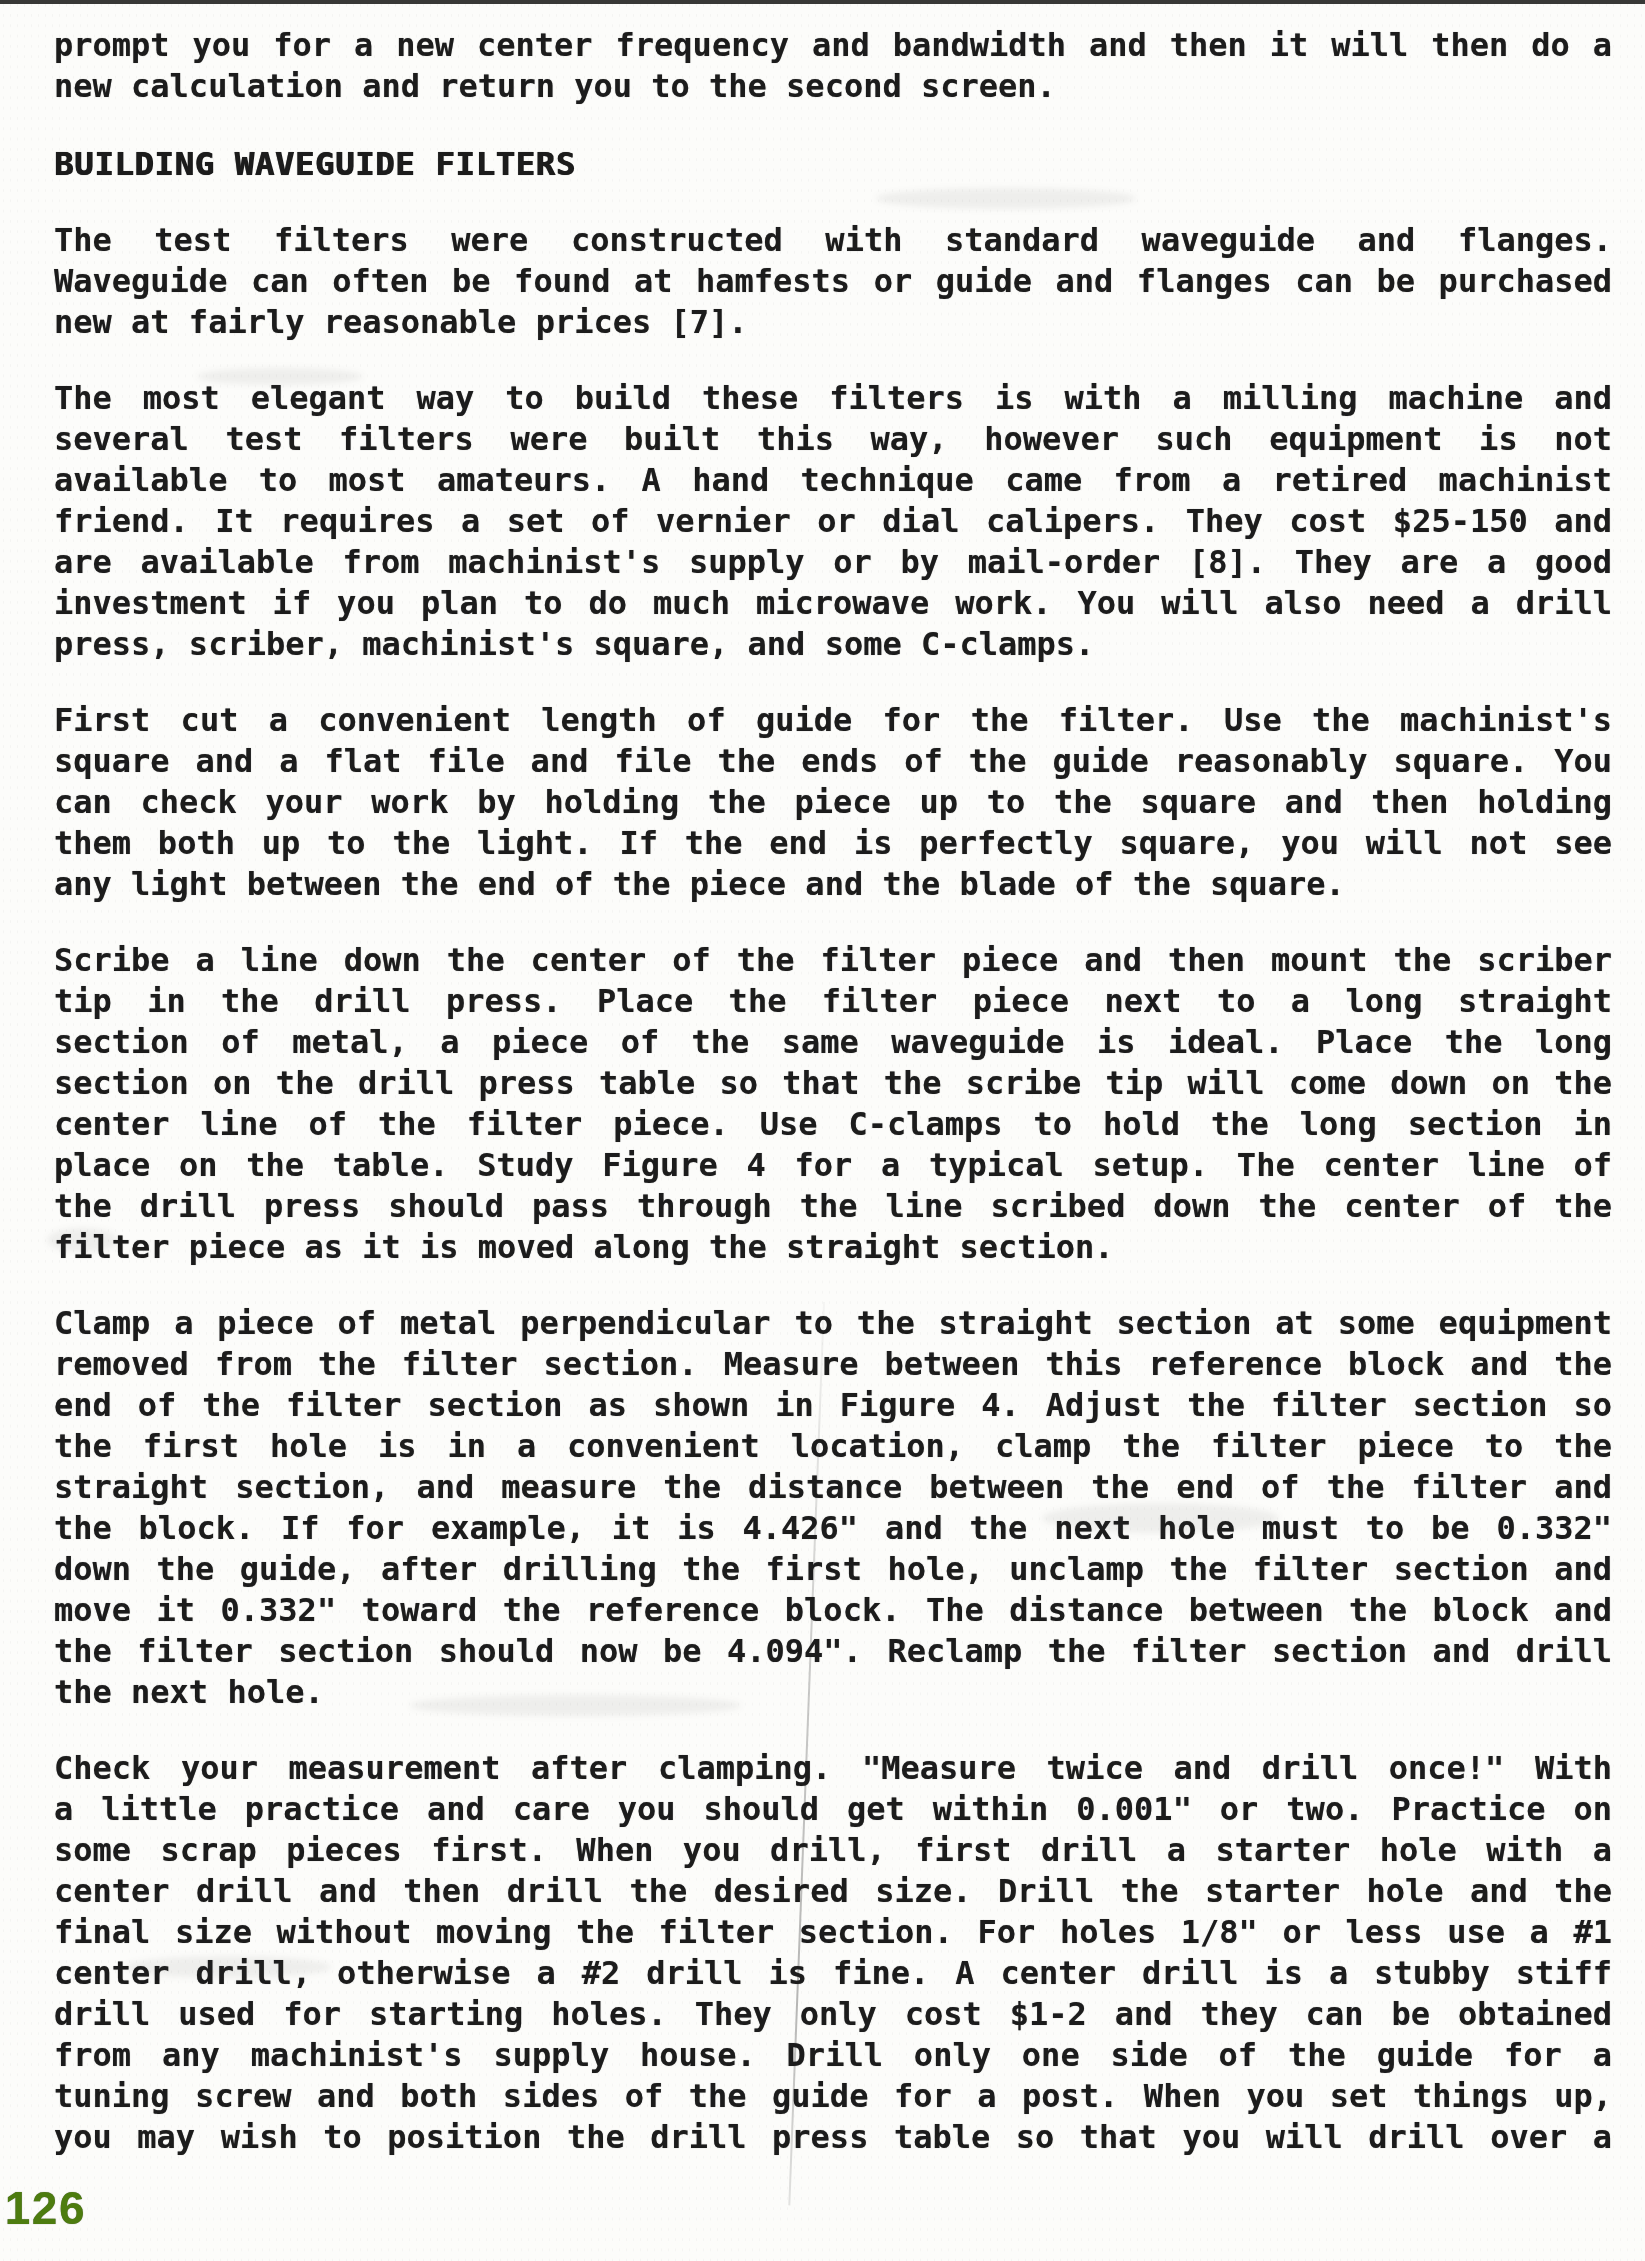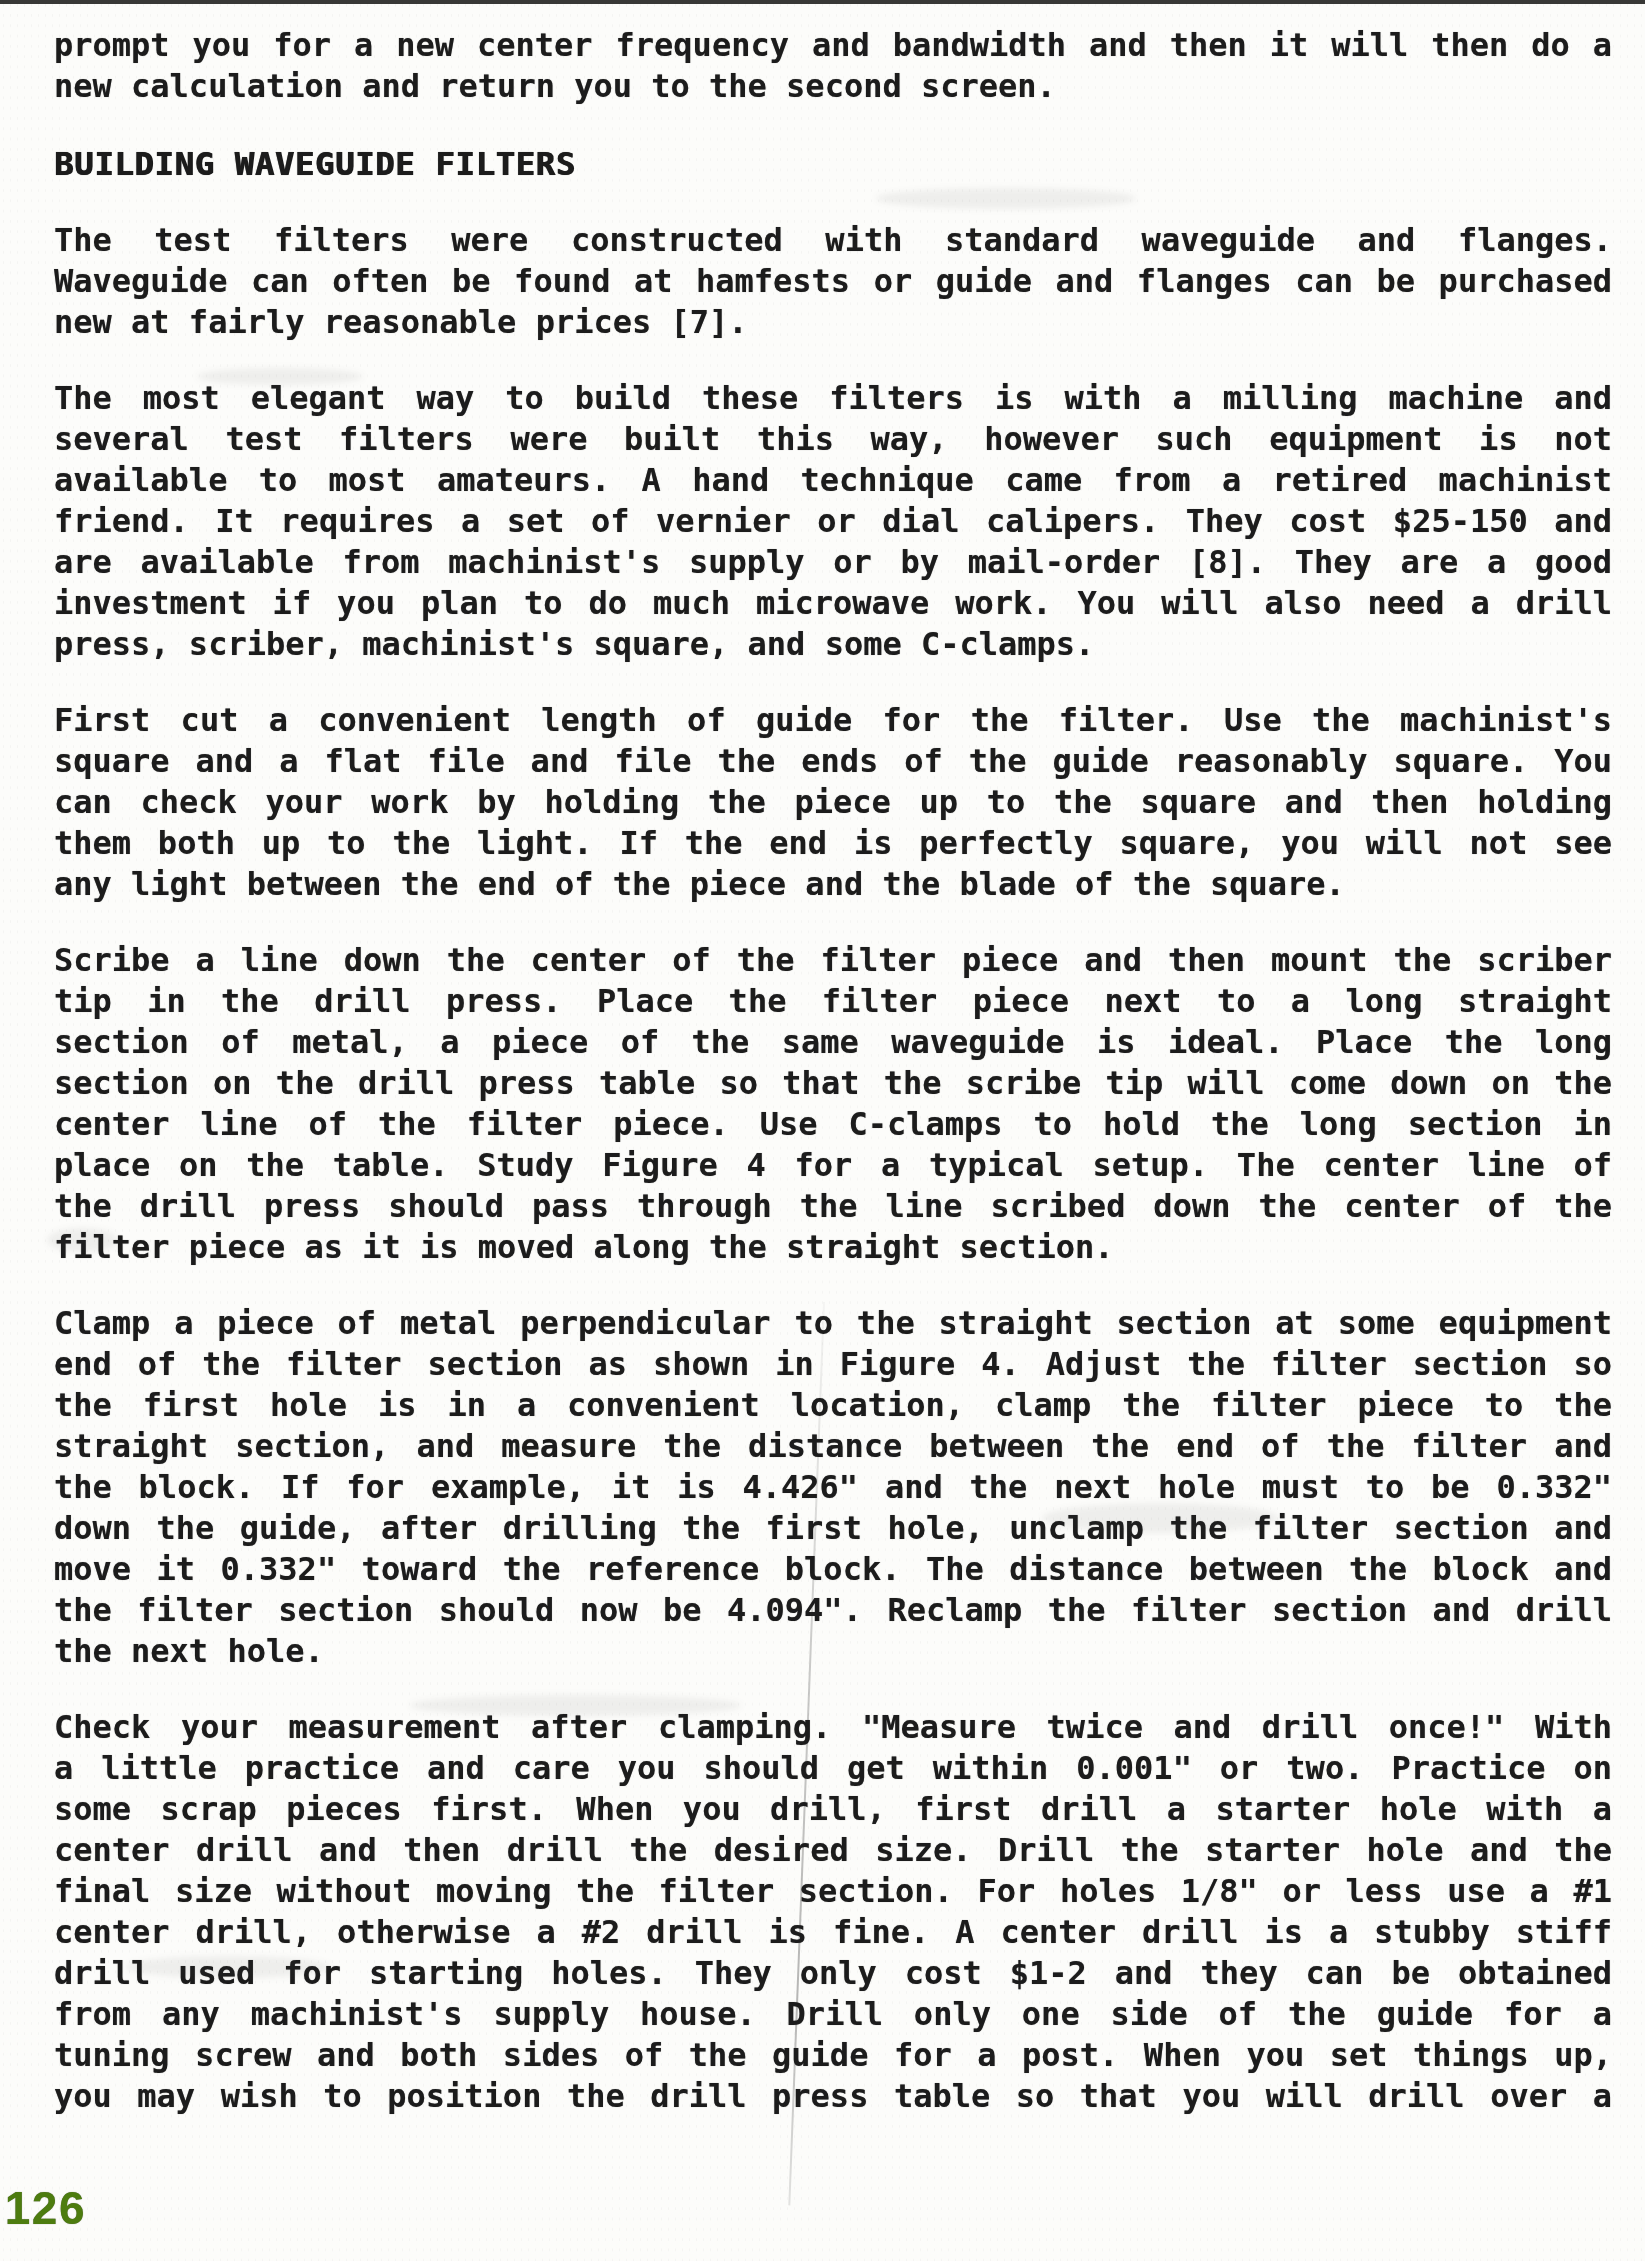--- a/index.html
+++ b/index.html
@@ -119,20 +119,21 @@
         <div class="line just">tip in the drill press.  Place the filter piece next to a long straight</div>
         <div class="line just">section of metal, a piece of the same waveguide is ideal.  Place the long</div>
         <div class="line just">section on the drill press table so that the scribe tip will come down on the</div>
         <div class="line just">center line of the filter piece.  Use  C-clamps to hold the long section in</div>
         <div class="line just">place on the table.  Study Figure 4 for a typical setup.  The center line of</div>
         <div class="line just">the drill press should pass through the line scribed down the center of the</div>
         <div class="line">filter piece as it is moved along the straight section.</div>
       </div>
       <div class="block paragraph">
         <div class="line just">Clamp a piece of metal perpendicular to the straight section at some equipment</div>
+        <div class="line just">removed from the filter section.  Measure between this reference block and the</div>
         <div class="line just">end of the filter section as shown in Figure 4.  Adjust the filter section so</div>
         <div class="line just">the first hole is in a convenient location, clamp the filter piece to the</div>
         <div class="line just">straight section, and measure the distance between the end of the filter and</div>
         <div class="line just">the block.  If for example, it is 4.426"  and the next hole must to be 0.332"</div>
         <div class="line just">down the guide,  after drilling the first hole, unclamp the filter section and</div>
         <div class="line just">move it 0.332" toward the reference block.  The distance between the block and</div>
         <div class="line just">the filter section should now be 4.094".  Reclamp the filter section and drill</div>
         <div class="line">the next hole.</div>
       </div>
       <div class="block paragraph">

